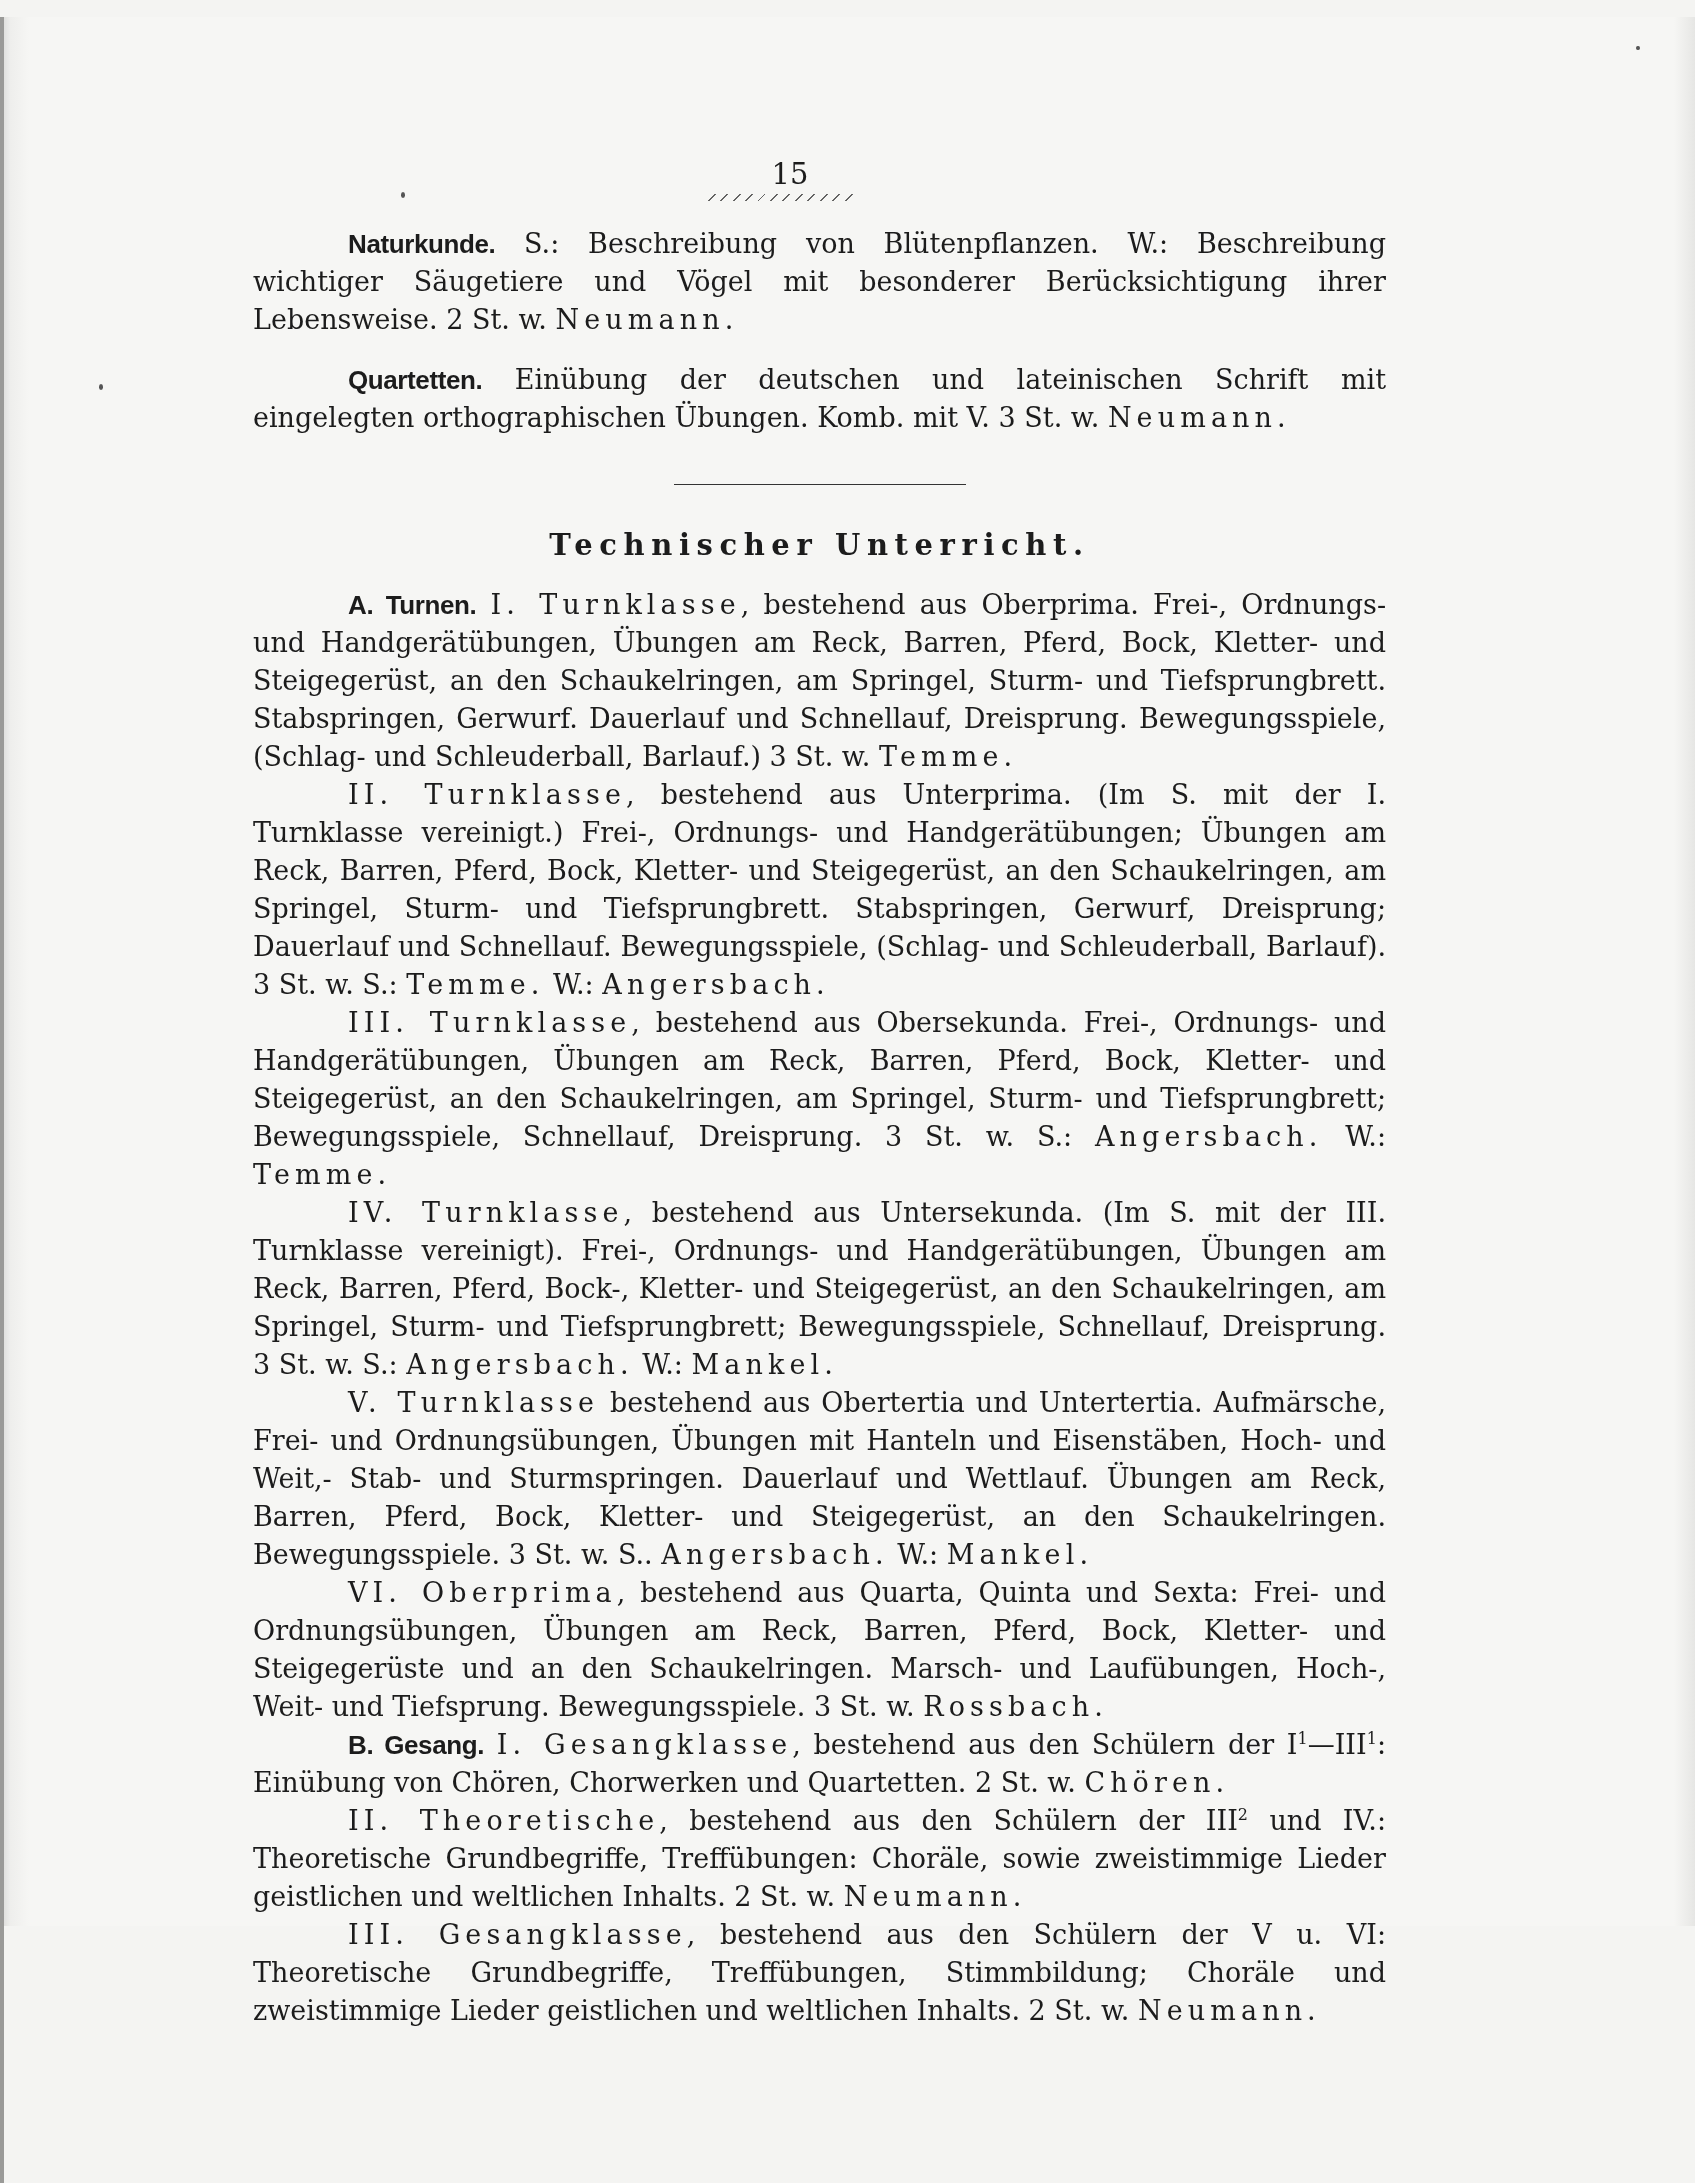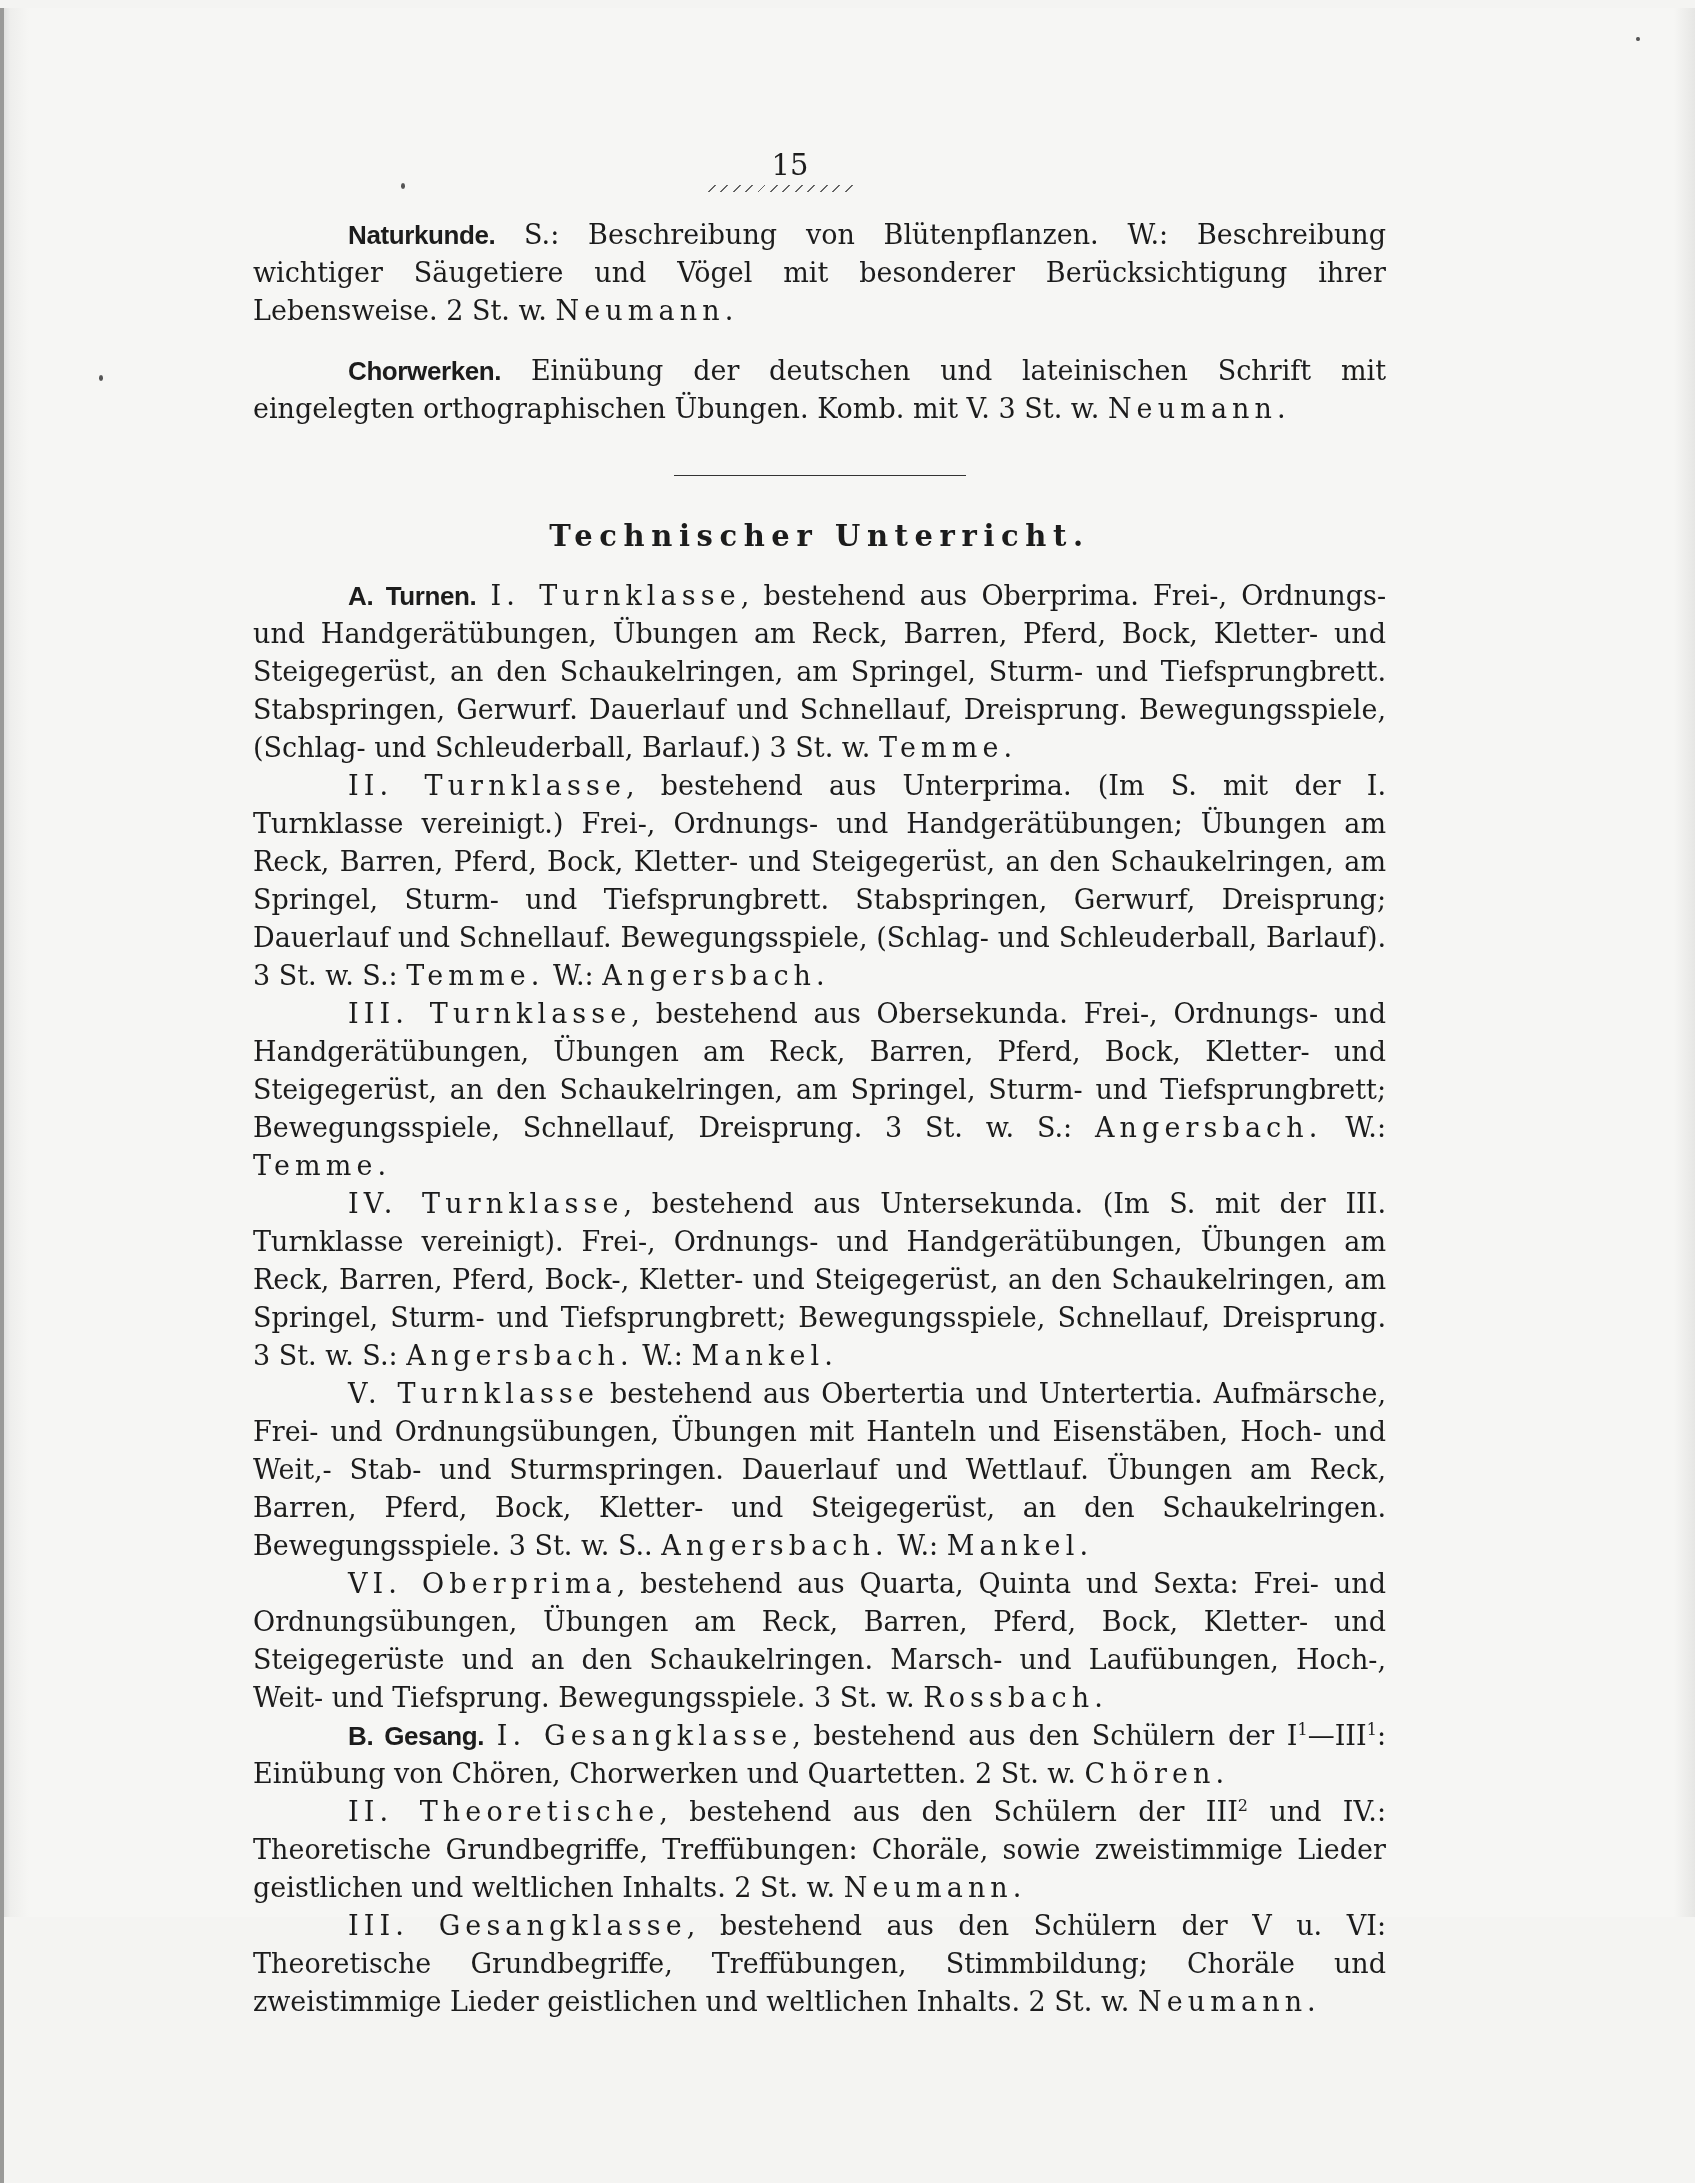--- a/index.html
+++ b/index.html
@@ -7,21 +7,21 @@
     width: 1695px;
     height: 2183px;
     background: #f4f4f2;
     position: relative;
     overflow: hidden;
     font-family: "DejaVu Serif", "Liberation Serif", serif;
     color: #1c1c1c;
   }
   .page {
     position: absolute;
-    left: 0; top: 8px;
+    left: 0; top: 17px;
     width: 1695px; height: 1909px;
     background: linear-gradient(90deg, #d8d8d6 0px, #eeeeec 10.2px, #f6f6f4 29px, #f6f6f4 1674px, #e6e6e4 1695px);
   }
   .left-edge {
     position: absolute; left: 0; top: 0; width: 4.4px; height: 2183px; background: #9a9a98;
   }
   .page-number {
     position: absolute;
     left: 746px; top: 140px;
     width: 88px;
@@ -80,21 +80,21 @@
   <div class="speck" style="left:99px;top:367px;width:4.4px;height:5.8px;"></div>
   <div class="speck" style="left:1636px;top:29px;width:3.7px;height:4.4px;"></div>
 
   <div class="page-number">15</div>
   <div class="page-ornament"></div>
 
   <div class="text-block">
 
     <p class="para indent"><span class="head">Naturkunde.</span><span> S.: Beschreibung von Blütenpflanzen. W.: Beschreibung wichtiger Säugetiere und Vögel mit besonderer Berücksichtigung ihrer Lebensweise. 2 St. w. </span><span class="spaced">Neumann.</span></p>
 
-    <p class="para indent gap"><span class="head">Chorwerken.</span><span> Einübung der deutschen und lateinischen Schrift mit eingelegten orthographischen Übungen. Komb. mit V. 3 St. w. </span><span class="spaced">Neumann.</span></p>
+    <p class="para indent gap"><span class="head">Quartetten.</span><span> Einübung der deutschen und lateinischen Schrift mit eingelegten orthographischen Übungen. Komb. mit V. 3 St. w. </span><span class="spaced">Neumann.</span></p>
 
     <div class="divider"></div>
 
     <h2 class="section-title">Technischer Unterricht.</h2>
 
     <p class="para indent"><span class="head">A. Turnen.</span> <span class="spaced">I. Turnklasse</span><span>, bestehend aus Oberprima. Frei-, Ordnungs- und Handgerätübungen, Übungen am Reck, Barren, Pferd, Bock, Kletter- und Steigegerüst, an den Schaukelringen, am Springel, Sturm- und Tiefsprungbrett. Stabspringen, Gerwurf. Dauerlauf und Schnellauf, Dreisprung. Bewegungsspiele, (Schlag- und Schleuderball, Barlauf.) 3 St. w. </span><span class="spaced">Temme.</span></p>
 
     <p class="para indent"><span class="spaced">II. Turnklasse</span><span>, bestehend aus Unterprima. (Im S. mit der I. Turnklasse vereinigt.) Frei-, Ordnungs- und Handgerätübungen; Übungen am Reck, Barren, Pferd, Bock, Kletter- und Steigegerüst, an den Schaukelringen, am Springel, Sturm- und Tiefsprungbrett. Stabspringen, Gerwurf, Dreisprung; Dauerlauf und Schnellauf. Bewegungsspiele, (Schlag- und Schleuderball, Barlauf). 3 St. w. S.: </span><span class="spaced">Temme.</span><span> W.: </span><span class="spaced">Angersbach.</span></p>
 
     <p class="para indent"><span class="spaced">III. Turnklasse</span><span>, bestehend aus Obersekunda. Frei-, Ordnungs- und Handgerätübungen, Übungen am Reck, Barren, Pferd, Bock, Kletter- und Steigegerüst, an den Schaukelringen, am Springel, Sturm- und Tiefsprungbrett; Bewegungsspiele, Schnellauf, Dreisprung. 3 St. w. S.: </span><span class="spaced">Angersbach.</span><span> W.: </span><span class="spaced">Temme.</span></p>

